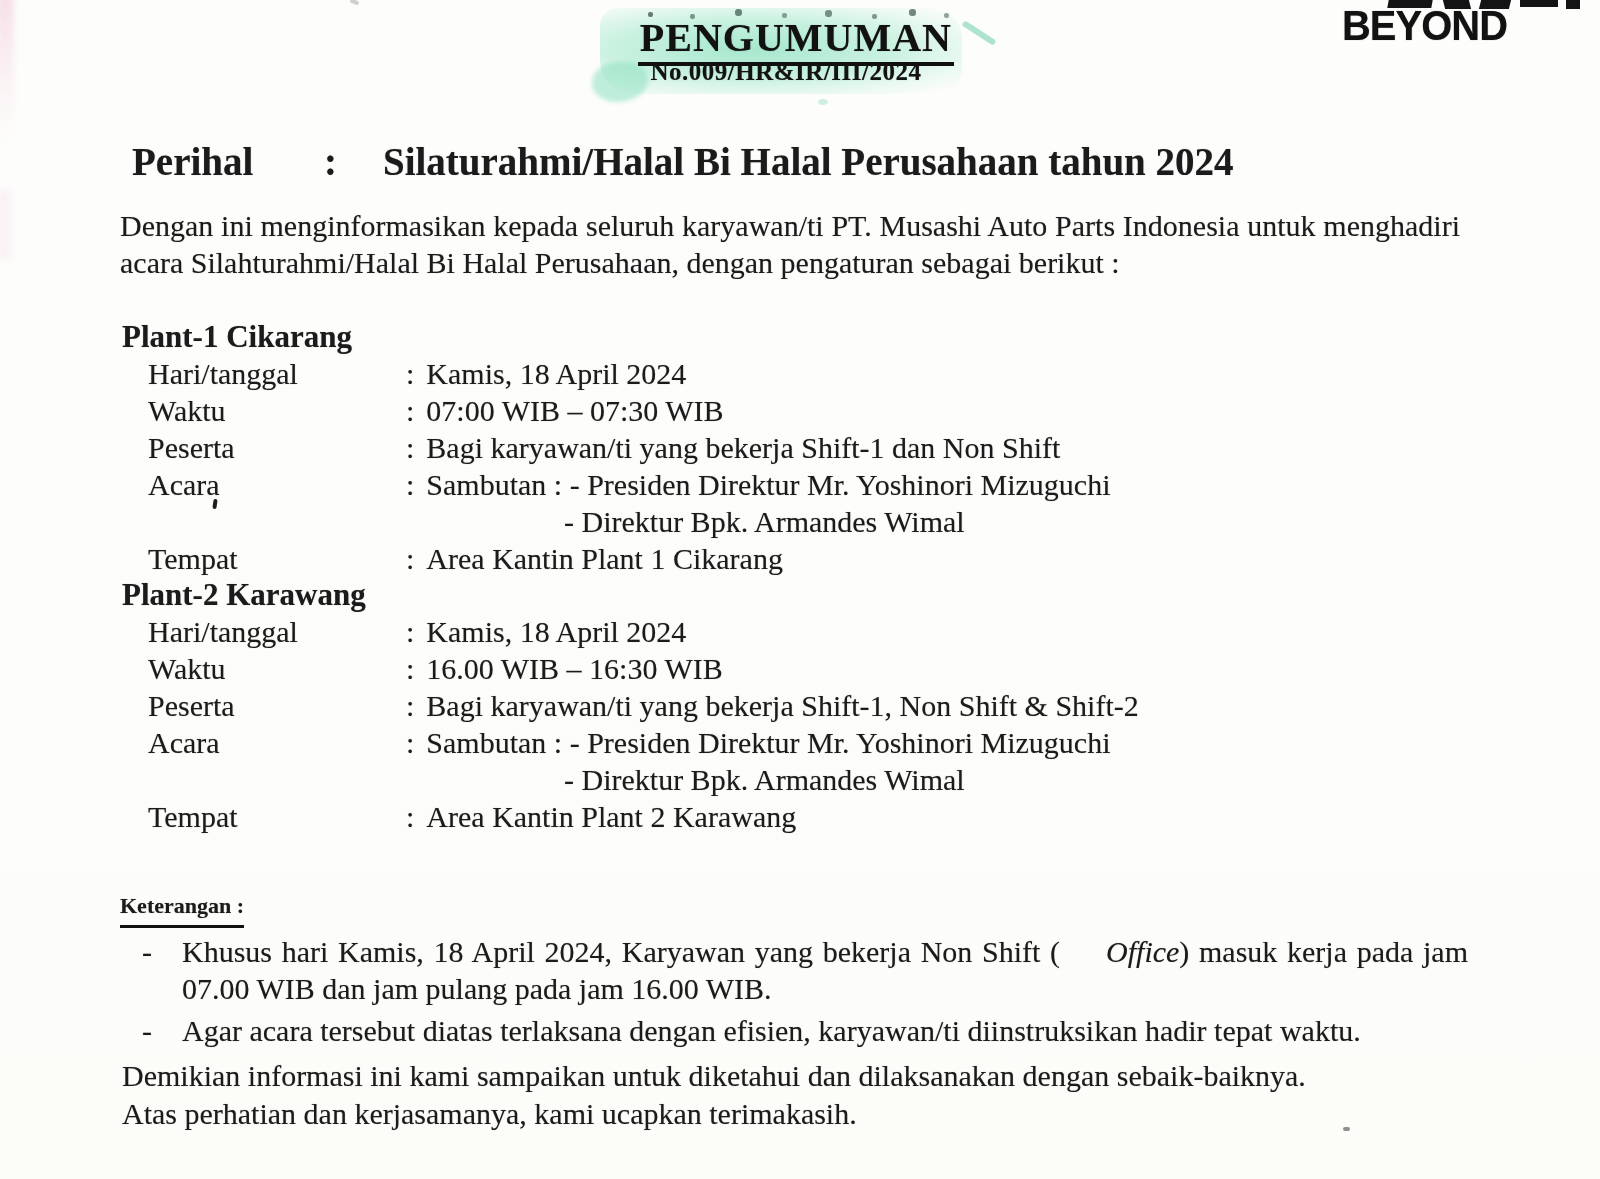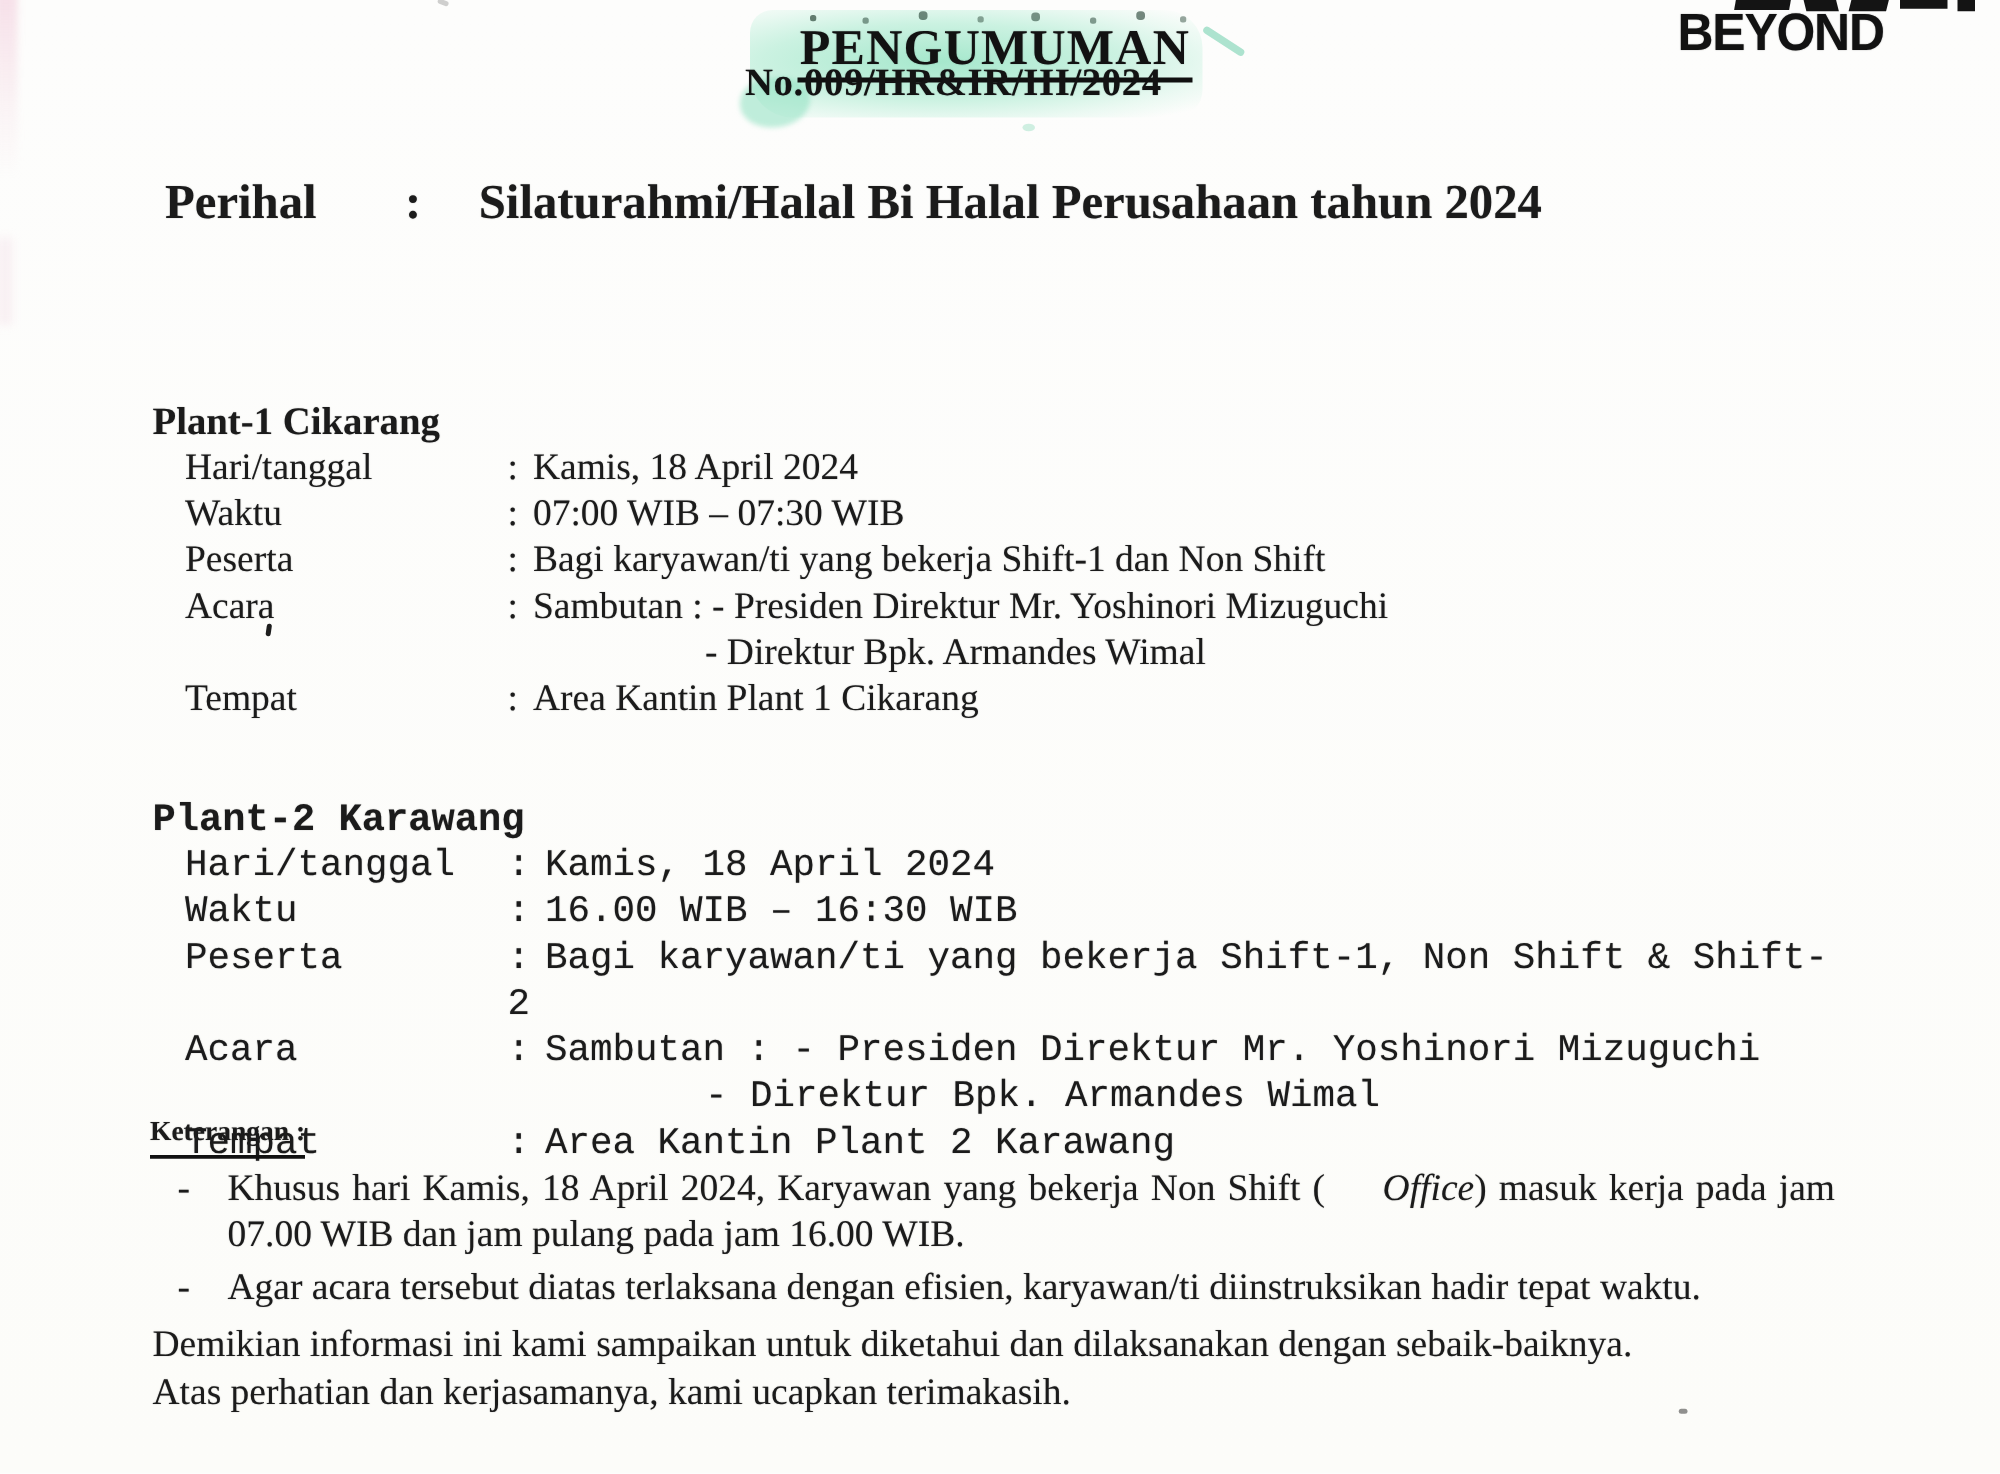--- a/index.html
+++ b/index.html
@@ -34,22 +34,22 @@
   .green-dot{
     position:absolute;left:818px;top:99px;width:10px;height:6px;border-radius:50%;
     background:rgba(150,222,192,.45);
   }
   .title-wrap{position:absolute;left:618px;top:14px;width:336px;text-align:right;}
   .title-wrap .t{
     display:inline-block;font-weight:bold;font-size:40px;letter-spacing:1px;
     border-bottom:4px solid #101010;padding:0 2px 1px 2px;color:#121212;
   }
   .doc-num{
-    position:absolute;left:596px;top:48px;width:380px;
-    font-weight:bold;font-size:31px;letter-spacing:.5px;color:#131313;
+    position:absolute;left:596px;top:58px;width:380px;text-align:center;
+    font-weight:bold;font-size:25px;letter-spacing:.5px;color:#131313;
   }
   .beyond{
     position:absolute;left:1342px;top:2px;font-family:"Liberation Sans",sans-serif;
     font-weight:bold;font-size:42px;letter-spacing:-1px;color:#121212;
     transform:scaleX(.95);transform-origin:left top;text-shadow:0 0 1px rgba(0,0,0,.5);
   }
   .cutoff{position:absolute;left:1388px;top:0;width:195px;height:10px;}
   .cutoff i{position:absolute;top:0;background:#141414;display:block;}
   .cutoff i:nth-child(1){left:0;width:44px;height:8px;transform:skewX(-10deg);}
   .cutoff i:nth-child(2){left:56px;width:26px;height:9px;transform:skewX(14deg);}
@@ -69,21 +69,21 @@
   .stray-dot{position:absolute;left:213px;top:499px;width:4px;height:10px;
     background:#1e1e1e;border-radius:2px;transform:rotate(8deg);}
   
   .line,.para{font-size:30px;line-height:37px;}
   .subject{position:absolute;left:132px;top:139px;display:flex;font-size:39px;font-weight:bold;}
   .subject .lab{width:192px;}
   .subject .val{margin-left:46px;}
   .intro{position:absolute;left:120px;top:207px;width:1340px;text-align:justify;}
   .section{position:absolute;left:122px;width:1345px;font-size:30px;line-height:37px;}
   .sec1{top:318px;}
-  .sec2{top:638px;font-family:Liberation Mono, monospace;}
+  .sec2{top:576px;}
   .sec-heading{font-weight:bold;font-size:31px;}
   .rows{margin-left:26px;}
   .row{display:grid;grid-template-columns:258px 1fr;}
   .cell .c{margin-right:12px;}
   .vline2{padding-left:158px;}
   .ket{position:absolute;left:120px;top:884px;width:1348px;font-size:30px;line-height:37px;}
   .ket-heading{display:inline-block;font-weight:bold;font-size:22px;
     border-bottom:3px solid #111;padding-bottom:1px;}
   .ket-item{position:relative;padding-left:62px;text-align:justify;margin-top:5px;}
   .ket-item .bullet{position:absolute;left:22px;top:0;}
@@ -119,20 +119,21 @@
       <i></i>
   </div>
   <div class="beyond">BEYOND</div>
 
   <div class="subject">
     <span class="lab">Perihal</span>
     <span class="c">:</span>
     <span class="val">Silaturahmi/Halal Bi Halal Perusahaan tahun 2024</span>
   </div>
 
+  <div class="intro para">Dengan ini menginformasikan kepada seluruh karyawan/ti PT. Musashi Auto Parts Indonesia untuk menghadiri acara Silahturahmi/Halal Bi Halal Perusahaan, dengan pengaturan sebagai berikut :</div>
 
   <div class="section sec1">
     <div class="sec-heading">Plant-1 Cikarang</div>
     <div class="rows">
       <div class="row">
         <div>Hari/tanggal</div>
         <div class="cell"><span class="c">:</span><span>Kamis, 18 April 2024</span></div>
       </div>
       <div class="row">
         <div>Waktu</div>

